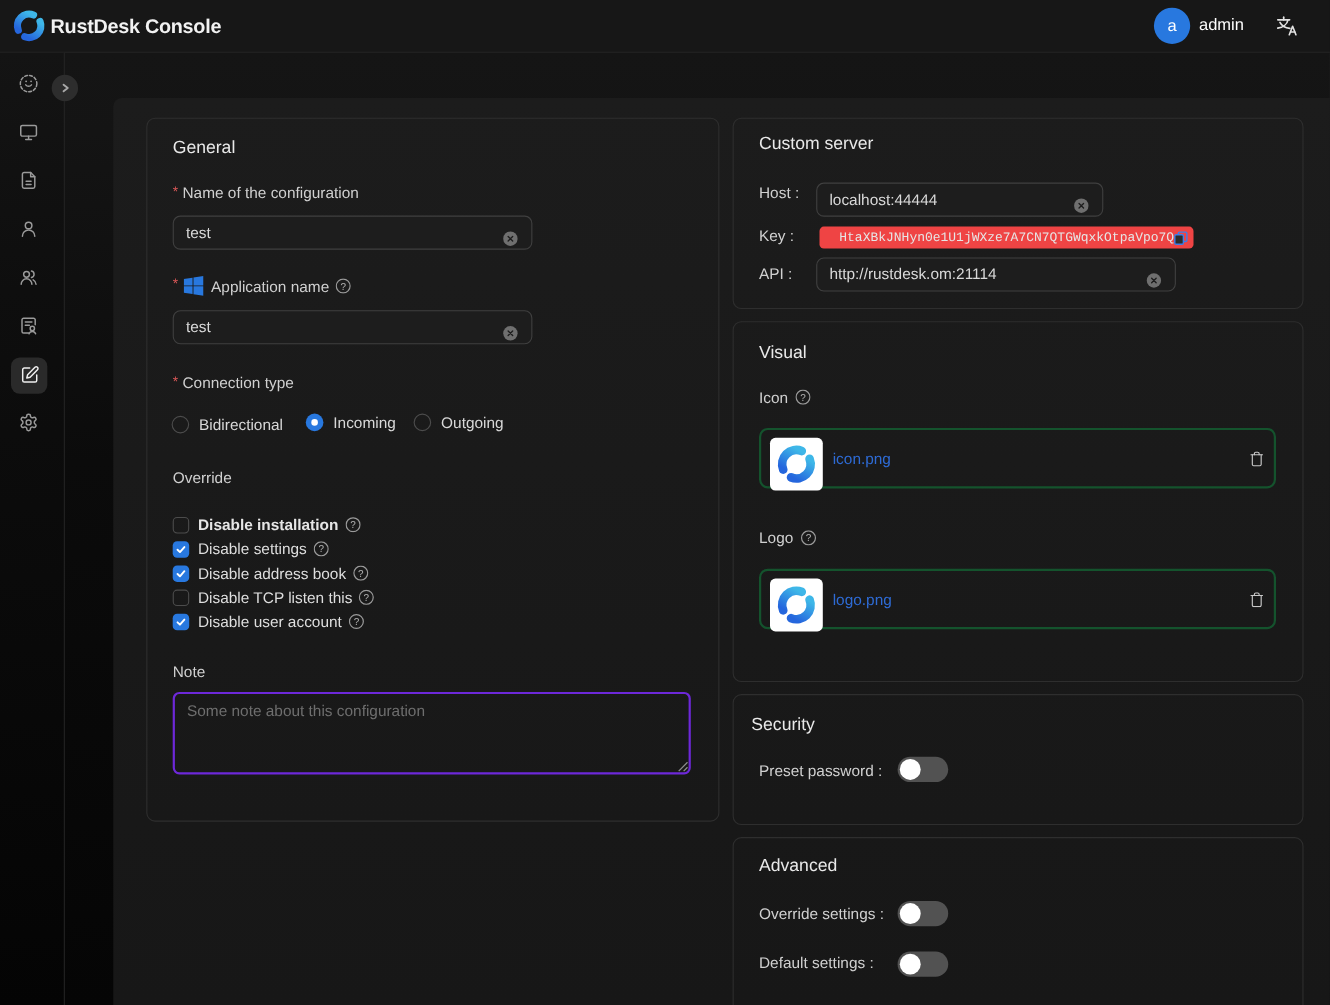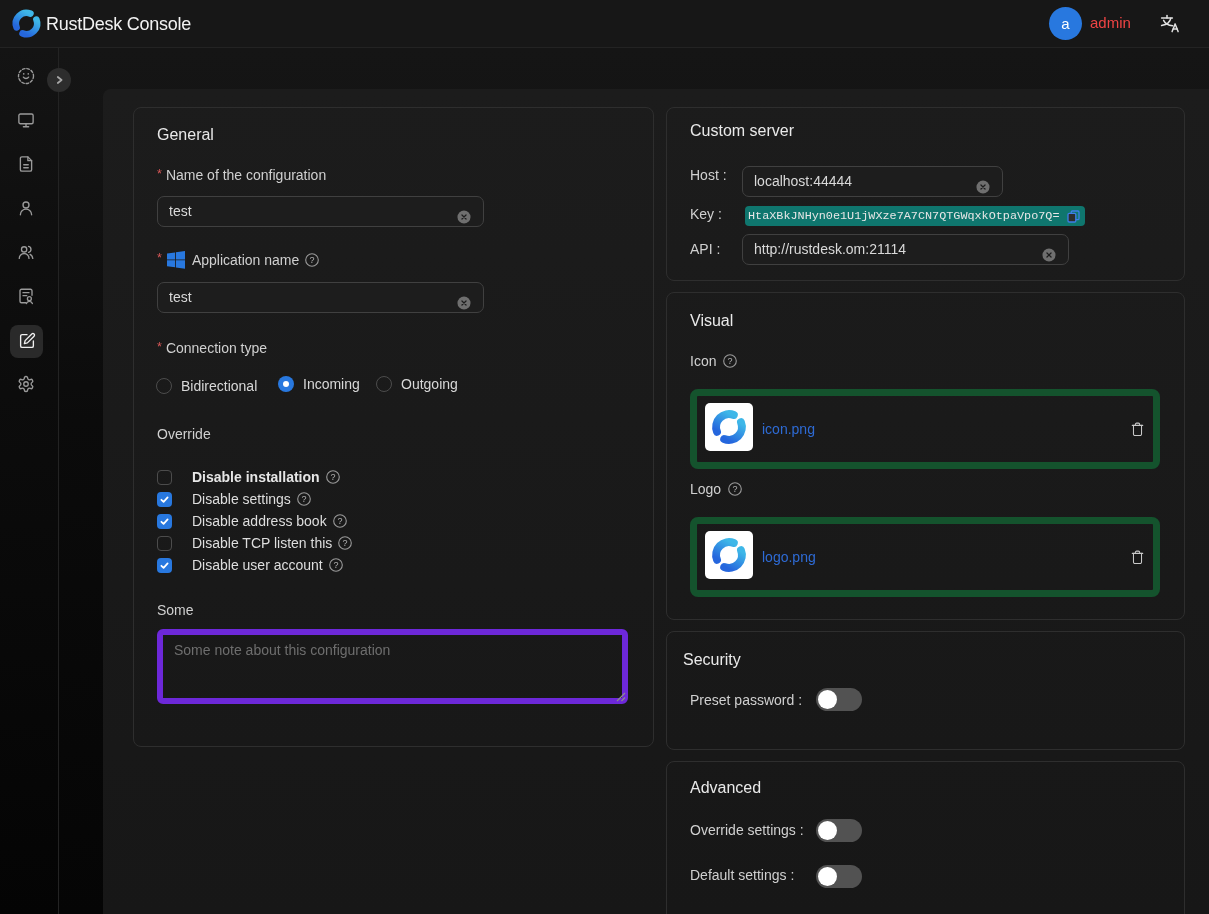--- a/index.html
+++ b/index.html
@@ -13,32 +13,32 @@
 .h16{position:absolute;font-size:16px;line-height:24px;color:#e9e9e9;font-weight:400;white-space:nowrap}
 .lbl{position:absolute;font-size:14px;line-height:20px;color:#d0d0d0;white-space:nowrap}
 .req{color:#d95757;margin-right:4px;font-size:12.5px;position:relative;top:-2px;display:inline-block}
 .input{position:absolute;background:#1d1d1d;border:1px solid #404040;border-radius:7px;
   font-size:14px;line-height:29px;color:#d9d9d9;padding-left:11px;white-space:nowrap}
 .clear{position:absolute;right:12px;top:50%;margin-top:-7px;width:14px;height:14px}
 .sideicon{position:absolute;left:17px;width:18px;height:18px}
 .row{position:absolute;display:flex;align-items:center;white-space:nowrap}
 .cb{width:15px;height:15px;border-radius:4px;border:1.5px solid #4c4c4c;flex:none}
 .cbc{width:15px;height:15px;border-radius:4px;background:#2878df;flex:none;display:flex;align-items:center;justify-content:center}
-.cblbl{font-size:14px;color:#dedede;margin-left:20px;margin-right:6px}
+.cblbl{font-size:14px;color:#dedede;margin-left:8px;margin-right:6px}
 .radio{width:16px;height:16px;border-radius:50%;border:1.5px solid #4c4c4c;flex:none}
 .radioc{width:16px;height:16px;border-radius:50%;background:#2878df;flex:none;display:flex;align-items:center;justify-content:center}
 .radioc i{display:block;width:6px;height:6px;border-radius:50%;background:#fff}
 .rlbl{font-size:14px;color:#d8d8d8;margin-left:9px}
 .tg{position:absolute;width:46px;height:23px;border-radius:12px;background:#525252}
 .tg:after{content:"";position:absolute;left:2px;top:2px;width:19px;height:19px;border-radius:50%;background:#fff}
-.fbox{position:absolute;width:470px;height:80px;border:7px solid #14532d;border-radius:8px}
+.fbox{position:absolute;width:470px;height:55px;border:2px solid #14532d;border-radius:8px}
 .thumb{position:absolute;left:8px;top:7px;width:48px;height:48px;background:#fff;border-radius:5px;display:flex;align-items:center;justify-content:center}
 .flink{position:absolute;left:65px;top:50%;margin-top:-10px;font-size:14px;line-height:20px;color:#2e6bd5}
 .trash{position:absolute;right:9px;top:50%;margin-top:-7px;width:13px;height:14.5px}
-textarea.note{position:absolute;background:transparent;border:6px solid #6d28d9;border-radius:6px;
+textarea.note{position:absolute;background:transparent;border:2px solid #6d28d9;border-radius:6px;
   font-family:"Liberation Sans",sans-serif;font-size:14px;color:#dcdcdc;padding:7px 11px;resize:none;outline:none}
 textarea.note::placeholder{color:#6e6e6e}
 .mono{font-family:"Liberation Mono",monospace}
 </style>
 </head>
 <body>
 <div id="panel"></div>
 
 <div id="header">
   <svg class="abs" style="left:10px;top:7px" width="33" height="33" viewBox="0 0 48 48">
@@ -46,24 +46,24 @@
       <linearGradient id="lg" x1="80%" y1="0%" x2="20%" y2="100%">
         <stop offset="0" stop-color="#3eb7e8"></stop>
           <stop offset="1" stop-color="#2566dd"></stop>
       </linearGradient>
     </defs>
     <g stroke="url(#lg)" stroke-width="9.5" fill="none" stroke-linecap="round">
       <path d="M29.81 9.63 A15.5 15.5 0 0 0 9.63 29.81"></path>
       <path d="M18.19 38.37 A15.5 15.5 0 0 0 38.37 18.19"></path>
     </g>
   </svg>
-  <div class="abs" style="left:46px;top:12px;font-size:18px;line-height:24px;font-weight:400;letter-spacing:-0.25px;color:#f2f2f2">RustDesk Console</div>
+  <div class="abs" style="left:46px;top:12px;font-size:18px;line-height:24px;font-weight:700;letter-spacing:-0.25px;color:#f2f2f2">RustDesk Console</div>
   <div class="abs" style="left:1049px;top:7px;width:33px;height:33px;border-radius:50%;background:#2878df;
        display:flex;align-items:center;justify-content:center;color:#fff;font-size:15px">a</div>
-  <div class="abs" style="left:1090px;top:13px;font-size:15px;line-height:20px;color:#ef4444">admin</div>
+  <div class="abs" style="left:1090px;top:13px;font-size:15px;line-height:20px;color:#ffffff">admin</div>
   <svg class="abs" style="left:1160px;top:14px" width="21" height="19" viewBox="0 0 21 19">
     <g stroke="#e2e2e2" stroke-width="1.5" fill="none" stroke-linecap="round" stroke-linejoin="round">
       <path d="M1.6 4 H12.4"></path>
       <path d="M7 1.6 V4"></path>
       <path d="M10.8 4.2 C10.2 8 6.2 10.8 1.6 11.6"></path>
       <path d="M3.6 6.4 C5 9.2 8.6 11.4 12.6 11.8"></path>
       <path d="M12.1 17.6 L15.1 9.9 L18.1 17.6"></path>
       <path d="M13.3 15.1 h3.7"></path>
     </g>
   </svg>
@@ -212,21 +212,21 @@
         <path d="M2.6 6.3 L5 8.6 L9.4 3.6" stroke="#fff" stroke-width="1.9" fill="none" stroke-linecap="round" stroke-linejoin="round"></path>
       </svg>
     </span>
   <span class="cblbl">Disable user account</span>
   <svg width="14" height="14" viewBox="0 0 14 14">
       <circle cx="7" cy="7" r="6.3" fill="none" stroke="#9a9a9a" stroke-width="1.1"></circle>
       <text x="7" y="10.2" text-anchor="middle" fill="#b3b3b3" font-size="9" font-family="Liberation Sans">?</text>
     </svg>
 </div>
 
-<div class="lbl" style="left:157px;top:600px">Some</div>
+<div class="lbl" style="left:157px;top:600px">Note</div>
 <textarea class="note" style="left: 157px; top: 629px; width: 471px; height: 75px;" placeholder="Some note about this configuration"></textarea>
 <svg class="abs" style="left:616px;top:692px" width="10" height="10" viewBox="0 0 10 10" stroke="#8d8d8d" stroke-width="1.2">
   <path d="M9 1 L1 9 M9 5.5 L5.5 9"></path>
 </svg>
 
 <div class="card" style="left:666px;top:107px;width:519px;height:174px"></div>
 <div class="h16" style="left:690px;top:119px">Custom server</div>
 
 <div class="card" style="left:666px;top:292px;width:519px;height:328px"></div>
 <div class="h16" style="left:690px;top:309px">Visual</div>
@@ -238,22 +238,22 @@
 <div class="h16" style="left:690px;top:776px">Advanced</div>
 
 <div class="lbl" style="left:690px;top:165px">Host :</div>
 <div class="input" style="left:742px;top:166px;width:261px;height:31px">localhost:44444
   <span class="clear"><svg width="14" height="14" viewBox="0 0 15 15">
         <circle cx="7.5" cy="7.5" r="7" fill="#6f6f6f"></circle>
         <path d="M5.3 5.3 L9.7 9.7 M9.7 5.3 L5.3 9.7" stroke="#1d1d1d" stroke-width="1.3" stroke-linecap="round"></path>
       </svg></span>
 </div>
 <div class="lbl" style="left:690px;top:204px">Key :</div>
-<div class="abs mono" style="left:745px;top:206px;width:340px;height:20px;background:#0f766e;border-radius:4px;
-     font-size:11.8px;line-height:20px;color:#e6e6e6;padding-left:3px;white-space:nowrap">HtaXBkJNHyn0e1U1jWXze7A7CN7QTGWqxkOtpaVpo7Q=
+<div class="abs mono" style="left:745px;top:206px;width:340px;height:20px;background:#ef4444;border-radius:4px;
+     font-size:11.8px;line-height:20px;color:#e6e6e6;padding-left:18px;white-space:nowrap">HtaXBkJNHyn0e1U1jWXze7A7CN7QTGWqxkOtpaVpo7Q=
   <svg style="position:absolute;right:5px;top:3.5px" width="13" height="13" viewBox="0 0 13 13" fill="none" stroke="#3f7ee8" stroke-width="1.3">
     <rect x="4.2" y="1" width="7.8" height="8.6" rx="1.2"></rect>
     <rect x="1" y="3.4" width="7.8" height="8.6" rx="1.2" fill="#2d2d2d"></rect>
   </svg>
 </div>
 <div class="lbl" style="left:690px;top:239px">API :</div>
 <div class="input" style="left:742px;top:234px;width:327px;height:31px">http://rustdesk.om:21114
   <span class="clear"><svg width="14" height="14" viewBox="0 0 15 15">
         <circle cx="7.5" cy="7.5" r="7" fill="#6f6f6f"></circle>
         <path d="M5.3 5.3 L9.7 9.7 M9.7 5.3 L5.3 9.7" stroke="#1d1d1d" stroke-width="1.3" stroke-linecap="round"></path>

